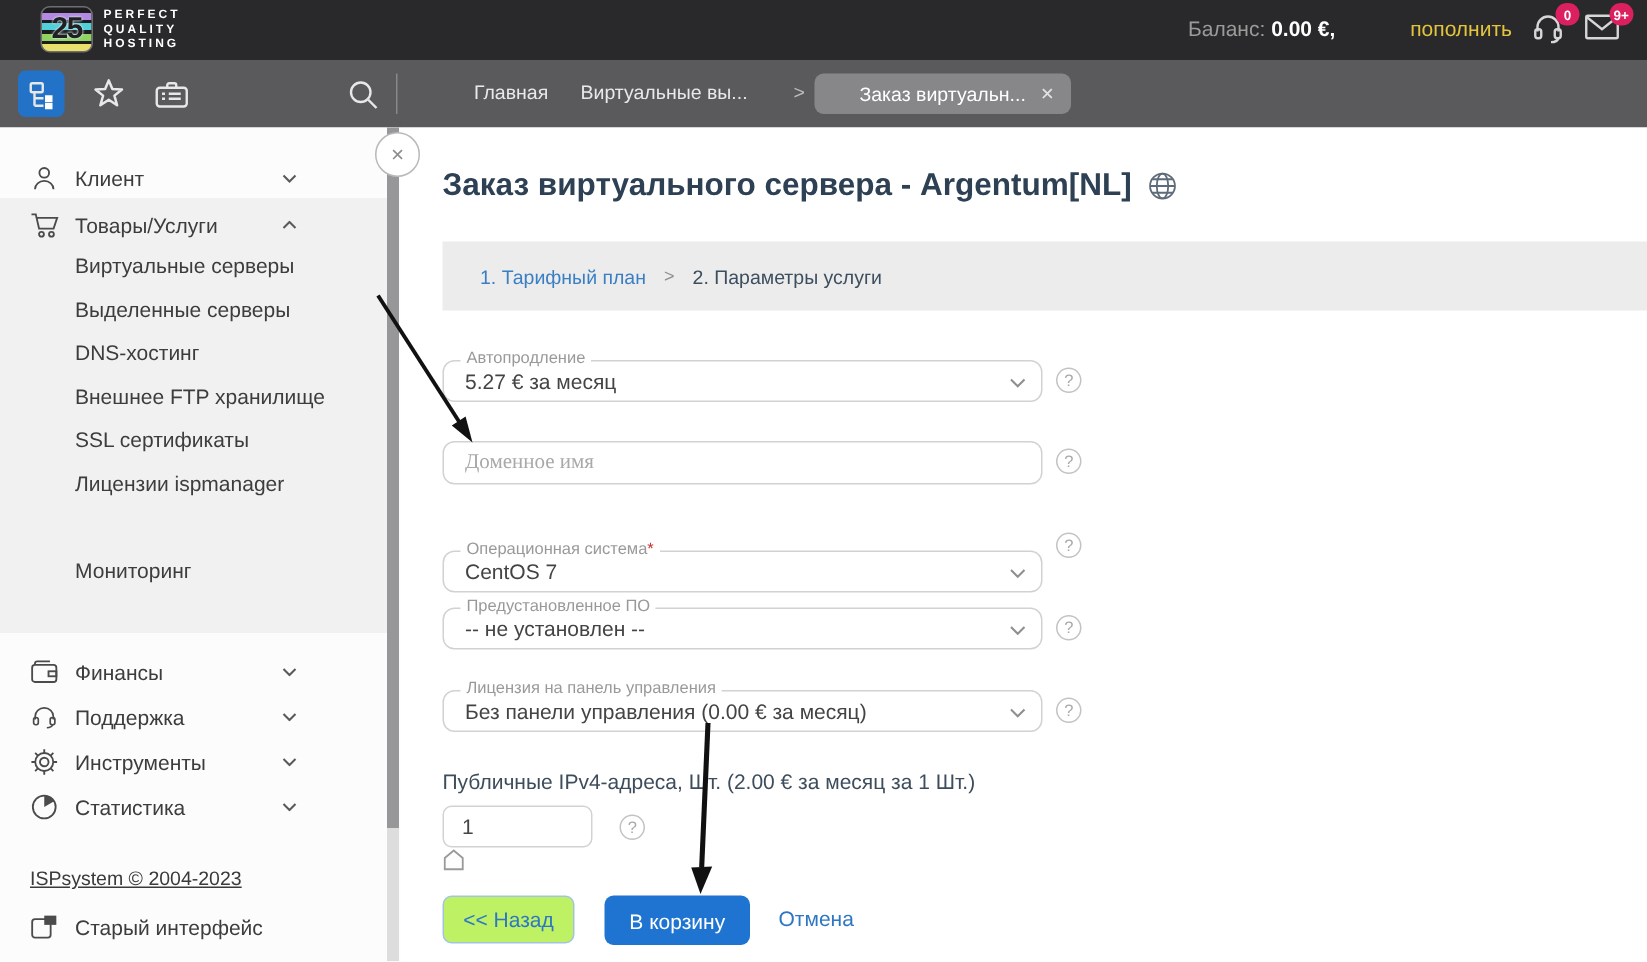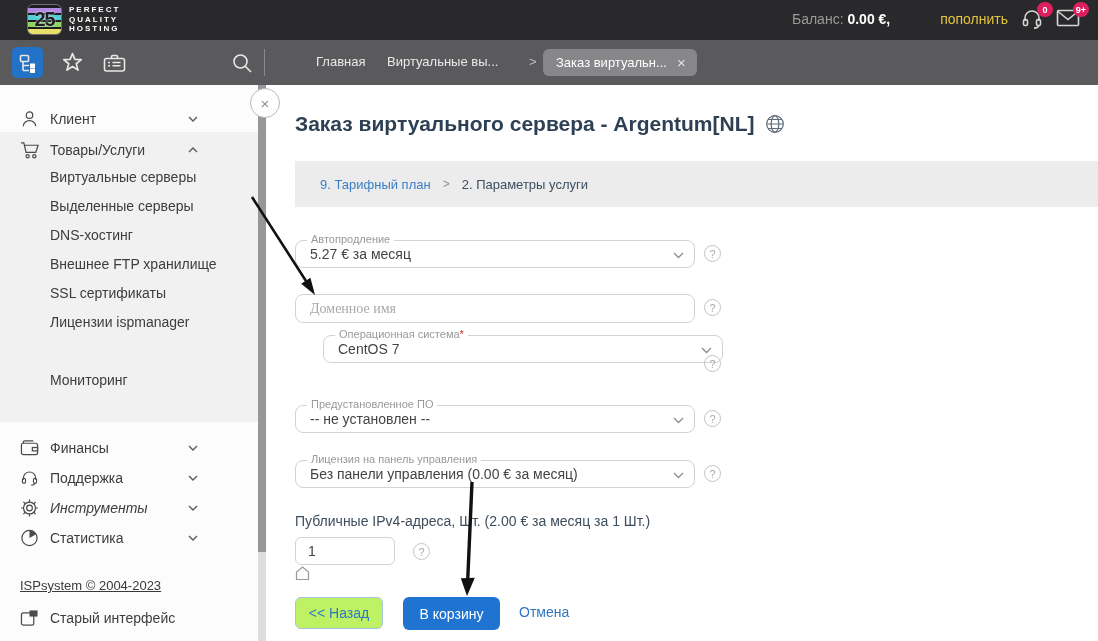--- a/index.html
+++ b/index.html
@@ -28,21 +28,21 @@
   
   .toolbar { position:absolute; left:0; top:40px; width:1098px; height:45px; background:#5a5a5d; }
   .tool-btn { position:absolute; top:7px; width:31px; height:31px; display:flex; align-items:center; justify-content:center; cursor:pointer; border-radius:5px; }
   .tool-btn svg { stroke:#e8e8e8; fill:none; stroke-width:1.6; }
   .tree-btn { left:12px; background:#2272c8; }
   .star-btn { left:57px; } .case-btn { left:99px; } .search-btn { left:226px; }
   .tb-divider { position:absolute; left:264px; top:9px; width:1px; height:27px; background:#88888b; }
   .tab { position:absolute; top:14px; font-size:13px; color:#e9e9e9; cursor:pointer; white-space:nowrap; }
   .tab-chevron { position:absolute; left:529px; top:14px; font-size:13px; color:#bdbdbd; }
   .tab-pill { position:absolute; left:543px; top:9px; height:27px; background:#87878a; border-radius:6px;
-    display:flex; align-items:center; padding:0 11px 0 13px; gap:10px; cursor:pointer; }
+    display:flex; align-items:center; padding:0 11px 0 30px; gap:10px; cursor:pointer; }
   .tab-pill .t { font-size:13px; color:#fff; white-space:nowrap; }
   .tab-pill .x { font-size:15px; color:#e3e3e3; cursor:pointer; line-height:1; }
 
   
   .sidebar { position:absolute; left:0; top:85px; width:267px; height:556px; background:#fcfcfc; }
   .group-bg { position:absolute; left:0; top:47px; width:258px; height:290px; background:#f1f1f2; }
   .menu-row { position:absolute; left:0; width:216px; height:30px; cursor:pointer; }
   .menu-row .mi { position:absolute; left:20px; top:50%; transform:translateY(-50%); display:flex; }
   .menu-row .mi svg { stroke:#4b4b4b; fill:none; stroke-width:1.3; }
   .menu-row .ml { position:absolute; left:50px; top:50%; transform:translateY(-50%); font-size:14px; color:#3d3d3d; white-space:nowrap; }
@@ -250,21 +250,21 @@
             <path d="M17.5 16 a5 3 0 0 1-4.5 2.3"></path>
           </svg>
       </span>
       <span class="ml">Поддержка</span>
       <span class="mc">
         <svg width="10" height="6" viewBox="0 0 10 6">
             <polyline points="1,1 5,5 9,1"></polyline>
           </svg>
       </span>
     </div>
-    <div class="menu-row" style="top:408px;font-style:italic;">
+    <div class="menu-row" style="top:408px;">
       <span class="mi">
         <svg width="19" height="19" viewBox="0 0 20 20">
             <circle cx="10" cy="10" r="3"></circle>
             <circle cx="10" cy="10" r="6.3"></circle>
             <path d="M10 1 v2.7 M10 16.3 V19 M1 10 h2.7 M16.3 10 H19 M3.6 3.6 l1.9 1.9 M14.5 14.5 l1.9 1.9 M16.4 3.6 l-1.9 1.9 M5.5 14.5 l-1.9 1.9"></path>
           </svg>
       </span>
       <span class="ml">Инструменты</span>
       <span class="mc">
         <svg width="10" height="6" viewBox="0 0 10 6">
@@ -311,40 +311,40 @@
     <div class="page-title">
       <span>Заказ виртуального сервера - Argentum[NL]</span>
       <svg width="20" height="20" viewBox="0 0 20 20">
         <circle cx="10" cy="10" r="8.3"></circle>
           <ellipse cx="10" cy="10" rx="3.8" ry="8.3"></ellipse>
           <path d="M2 10 h16 M3.2 5.5 h13.6 M3.2 14.5 h13.6"></path>
       </svg>
     </div>
 
     <div class="steps">
-      <span class="s1">9. Тарифный план</span>
+      <span class="s1">1. Тарифный план</span>
       <span class="sc">&gt;</span>
       <span class="s2">2. Параметры услуги</span>
     </div>
 
     <div class="field" style="top:155px;">
       <span class="flabel">Автопродление</span>
       <span class="fvalue">5.27 € за месяц</span>
       <span class="fchev">
           <svg width="11" height="7" viewBox="0 0 11 7">
             <polyline points="1,1 5.5,5.5 10,1"></polyline>
           </svg>
         </span>
     </div>
     <div class="help" style="left:437px; top:160px;">?</div>
 
     <input class="text-input" style="top: 209px;" type="text" placeholder="Доменное имя">
     <div class="help" style="left:437px; top:214px;">?</div>
 
-    <div class="field" style="top:250px;margin-left:28px;">
+    <div class="field" style="top:282px;">
       <span class="flabel"><span>Операционная система</span><span class="req">*</span></span>
       <span class="fvalue">CentOS 7</span>
       <span class="fchev">
           <svg width="11" height="7" viewBox="0 0 11 7">
             <polyline points="1,1 5.5,5.5 10,1"></polyline>
           </svg>
         </span>
     </div>
     <div class="help" style="left:437px; top:270px;">?</div>
 

